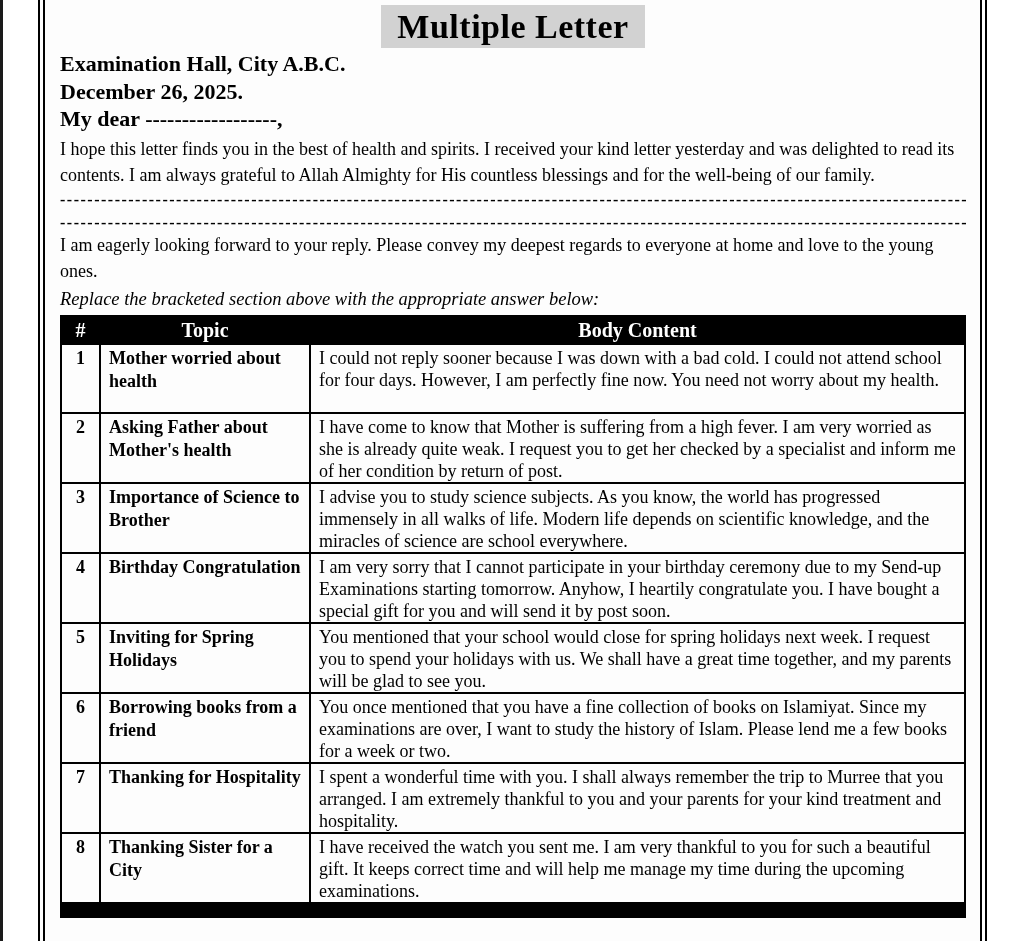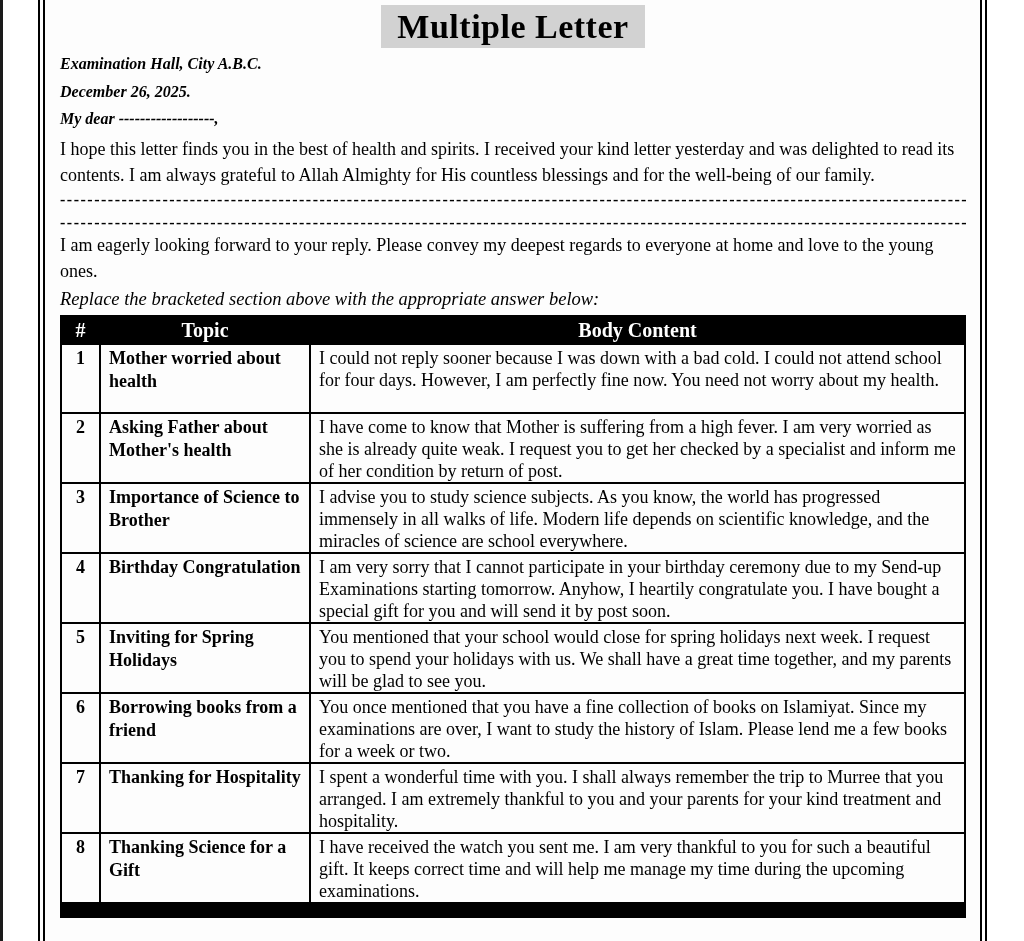--- a/index.html
+++ b/index.html
@@ -28,23 +28,22 @@
     display: inline-block;
     background: #d2d2d2;
     font-weight: bold;
     font-size: 34px;
     line-height: 43px;
     padding: 0 16px;
     letter-spacing: 0.5px;
   }
   .hline {
     font-weight: bold;
-    font-size: 16px;
+    font-size: 22px;
     line-height: 27.5px;
-    font-style: italic;
   }
   .hline:first-of-type { margin-top: 7px; }
   .para {
     margin: 3px 0 0 0;
     font-size: 18px;
     line-height: 26px;
     max-width: 906px;
   }
   .dashline {
     height: 10px;
@@ -182,21 +181,21 @@
         <td class="cell-topic">Borrowing books from a friend</td>
         <td class="cell-body">You once mentioned that you have a fine collection of books on Islamiyat. Since my examinations are over, I want to study the history of Islam. Please lend me a few books for a week or two.</td>
       </tr>
       <tr>
         <td class="cell-num">7</td>
         <td class="cell-topic">Thanking for Hospitality</td>
         <td class="cell-body">I spent a wonderful time with you. I shall always remember the trip to Murree that you arranged. I am extremely thankful to you and your parents for your kind treatment and hospitality.</td>
       </tr>
       <tr>
         <td class="cell-num">8</td>
-        <td class="cell-topic">Thanking Science for a Gift</td>
+        <td class="cell-topic">Thanking Sister for a City</td>
         <td class="cell-body">I have received the watch you sent me. I am very thankful to you for such a beautiful gift. It keeps correct time and will help me manage my time during the upcoming examinations.</td>
       </tr>
     </tbody>
   </table>
 
   <div class="bottom-bar"></div>
 
 </div>
 
 </body></html>

